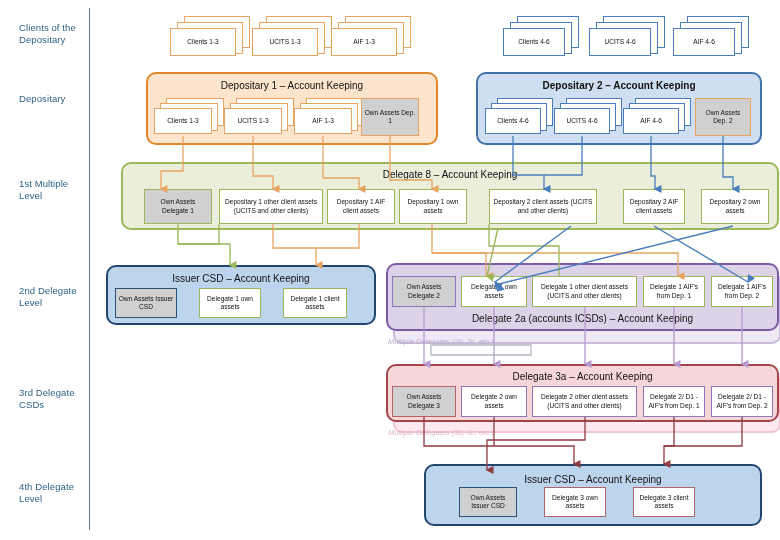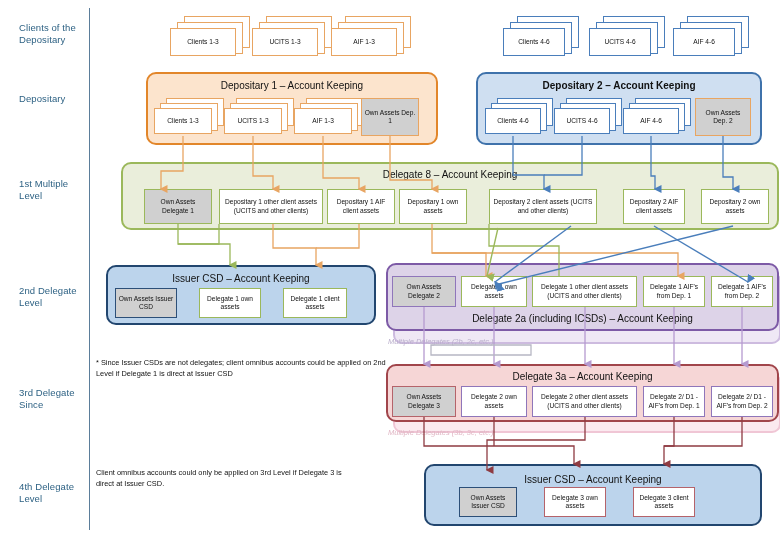--- a/index.html
+++ b/index.html
@@ -54,21 +54,21 @@
 </head>
 <body>
 
 <div id="stage">
 
   <div class="rail"></div>
   <div class="rail-label" style="top:22px">Clients of the Depositary</div>
   <div class="rail-label" style="top:93px">Depositary</div>
   <div class="rail-label" style="top:178px">1st Multiple Level</div>
   <div class="rail-label" style="top:285px">2nd Delegate Level</div>
-  <div class="rail-label" style="top:387px">3rd Delegate Since</div>
+  <div class="rail-label" style="top:387px">3rd Delegate CSDs</div>
   <div class="rail-label" style="top:481px">4th Delegate Level</div>
 
   <div class="stack" style="left:159px;top:16px;">
     <div class="sh" style="left:14px;top:0;width:66px;height:32px;"></div>
     <div class="sh" style="left:7px;top:6px;width:66px;height:32px;"></div>
     <div class="card" style="left:0;top:12px;width:66px;height:28px;">Clients 1-3</div>
   </div>
   <div class="stack" style="left:241px;top:16px;">
     <div class="sh" style="left:14px;top:0;width:66px;height:32px;"></div>
     <div class="sh" style="left:7px;top:6px;width:66px;height:32px;"></div>
@@ -150,21 +150,21 @@
   <div class="panel pnl-issuer" style="left:95px;top:265px;width:270px;height:60px;">
     <div class="ptitle" style="top:6px;">Issuer CSD – Account Keeping</div>
   </div>
   <div class="card own navy" style="left:104px;top:288px;width:62px;height:30px;">Own Assets Issuer CSD</div>
   <div class="card g" style="left:188px;top:288px;width:62px;height:30px;">Delegate 1 own assets</div>
   <div class="card g" style="left:272px;top:288px;width:64px;height:30px;">Delegate 1 client assets</div>
 
   <div class="ghost g2" style="left:382px;top:272px;width:388px;height:72px;"></div>
   <div class="ghost-txt" style="left:377px;top:337px;">Multiple Delegates (2b, 2c, etc.)</div>
   <div class="panel pnl-del2" style="left:375px;top:263px;width:393px;height:68px;">
-    <div class="ptitle" style="bottom:5px;">Delegate 2a (including ICSDs) – Account Keeping</div>
+    <div class="ptitle" style="bottom:5px;">Delegate 2a (accounts ICSDs) – Account Keeping</div>
   </div>
   <div class="card own pp" style="left:381px;top:276px;width:64px;height:31px;">Own Assets Delegate 2</div>
   <div class="card g" style="left:450px;top:276px;width:66px;height:31px;">Delegate 1 own assets</div>
   <div class="card g" style="left:521px;top:276px;width:105px;height:31px;">Delegate 1 other client assets (UCITS and other clients)</div>
   <div class="card g" style="left:632px;top:276px;width:62px;height:31px;">Delegate 1 AIF's from Dep. 1</div>
   <div class="card g" style="left:700px;top:276px;width:62px;height:31px;">Delegate 1 AIF's from Dep. 2</div>
 
   <div class="ghost g3" style="left:382px;top:373px;width:388px;height:60px;"></div>
   <div class="ghost-txt r" style="left:377px;top:428px;">Multiple Delegates (3b, 3c, etc.)</div>
   <div class="panel pnl-del3" style="left:375px;top:364px;width:393px;height:58px;">
@@ -176,22 +176,20 @@
   <div class="card p" style="left:632px;top:386px;width:62px;height:31px;">Delegate 2/ D1 - AIF's from Dep. 1</div>
   <div class="card p" style="left:700px;top:386px;width:62px;height:31px;">Delegate 2/ D1 - AIF's from Dep. 2</div>
 
   <div class="panel pnl-issuer" style="left:413px;top:464px;width:338px;height:62px;">
     <div class="ptitle" style="top:8px;">Issuer CSD – Account Keeping</div>
   </div>
   <div class="card own navy" style="left:448px;top:487px;width:58px;height:30px;">Own Assets Issuer CSD</div>
   <div class="card r" style="left:533px;top:487px;width:62px;height:30px;">Delegate 3 own assets</div>
   <div class="card r" style="left:622px;top:487px;width:62px;height:30px;">Delegate 3 client assets</div>
 
-  <div class="note" style="left:85px;top:358px;width:290px;">* Since Issuer CSDs are not delegates; client omnibus accounts could be applied on 2nd Level if Delegate 1 is direct at Issuer CSD</div>
-  <div class="note" style="left:85px;top:468px;width:260px;">Client omnibus accounts could only be applied on 3rd Level if Delegate 3 is direct at Issuer CSD.</div>
 
   <svg class="ov" viewBox="0 0 780 540">
     <defs>
       <marker id="ao" markerWidth="6" markerHeight="6" refX="3" refY="5" orient="auto">
         <path d="M0,0 L6,0 L3,6 z" fill="#e8a562"></path>
         </marker>
       <marker id="ab" markerWidth="6" markerHeight="6" refX="3" refY="5" orient="auto">
         <path d="M0,0 L6,0 L3,6 z" fill="#4a7ebb"></path>
         </marker>
       <marker id="ag" markerWidth="6" markerHeight="6" refX="3" refY="5" orient="auto">

